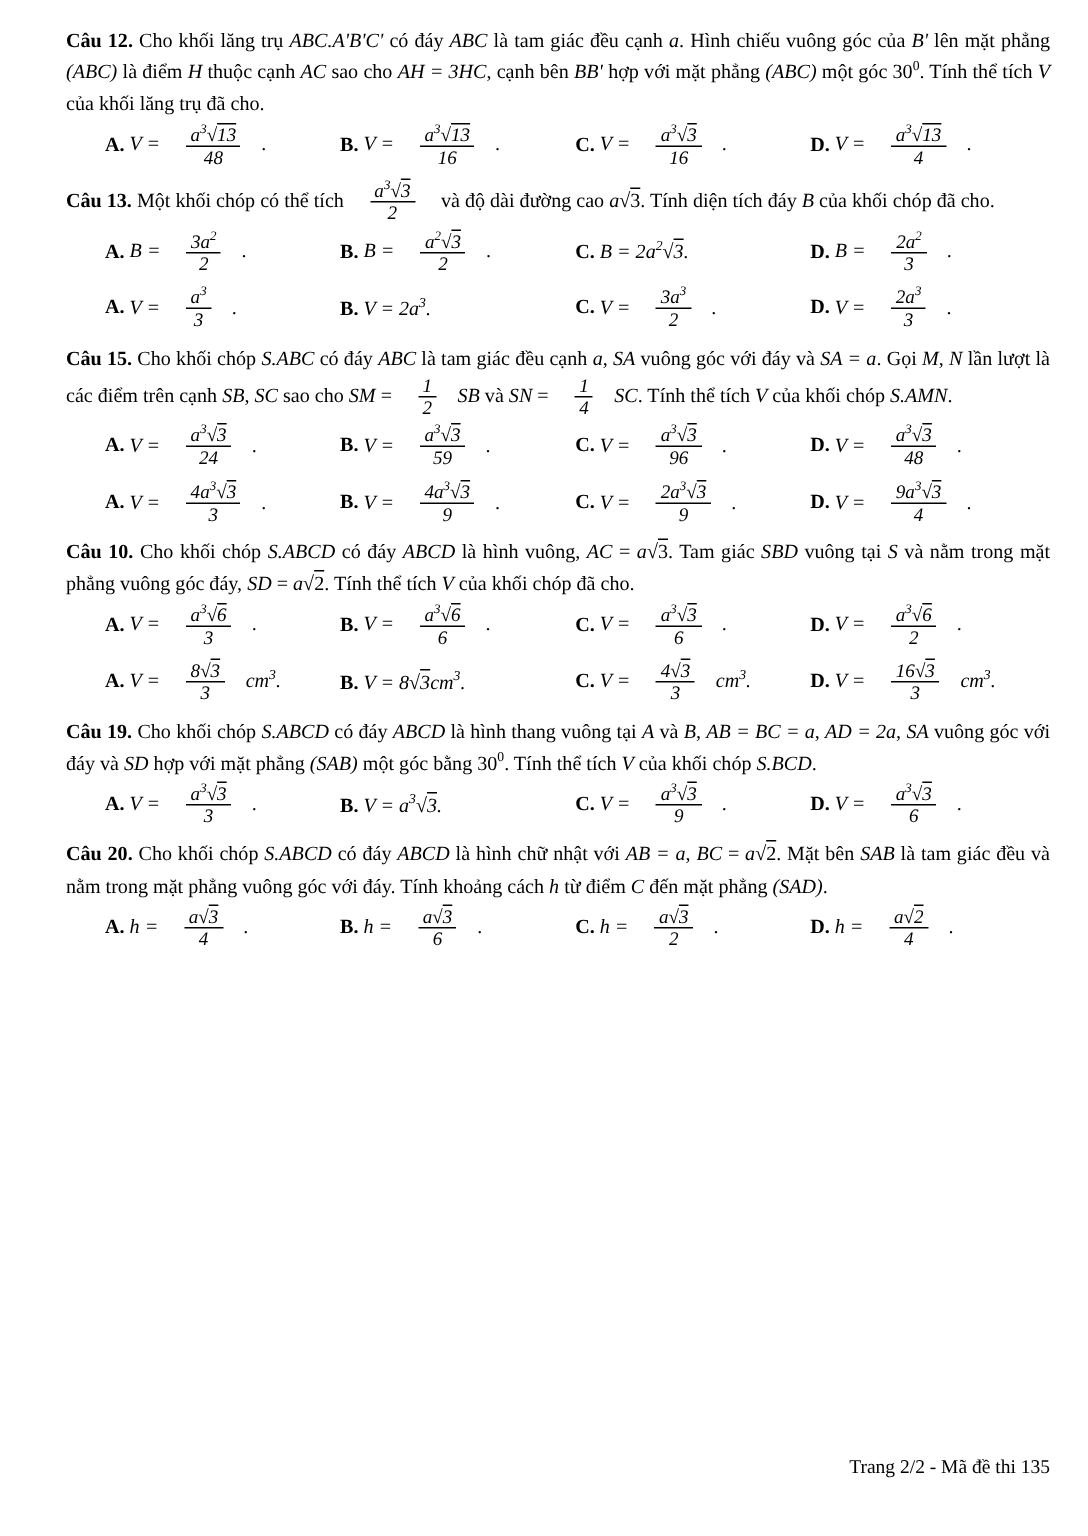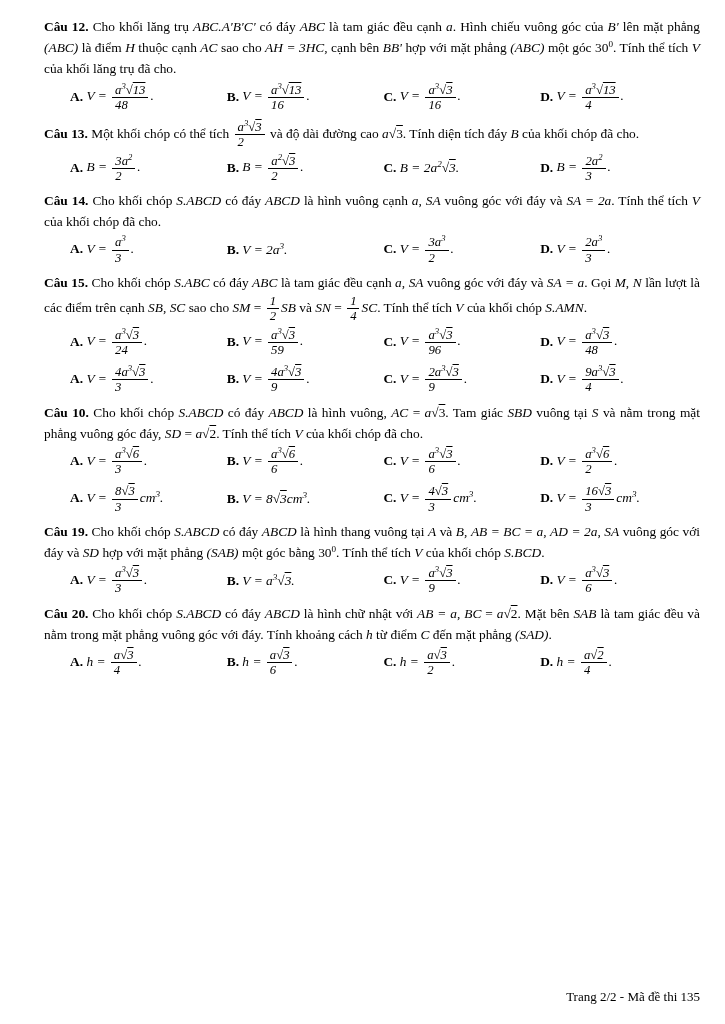--- a/index.html
+++ b/index.html
@@ -19,29 +19,29 @@
     grid-template-columns: 1fr 1fr 1fr 1.02fr;
     padding-left: 26px;
     margin: 2px 0 6px;
     align-items: center;
   }
   .option { white-space: nowrap; }
   .opt-label { font-weight: bold; }
   .formula { font-style: italic; }
   .frac {
     display: inline-block; vertical-align: middle;
-    font-style: italic;
-    line-height: 1.12; margin: 1px 2px; font-size: 0.95em;
+    text-align: center; font-style: italic;
+    line-height: 1.12; margin: 1px 14px; font-size: 0.95em;
   }
   .frac .num { display: block; padding: 0 3px; border-bottom: 1px solid #000; }
   .frac .den { display: block; padding: 0 3px; }
   sup { font-size: 0.68em; vertical-align: super; line-height: 0; }
   .ovl { text-decoration: overline; }
   .end-line { text-align: center; font-weight: bold; margin-top: 8px; }
-  .footer { position: absolute; right: 25px; bottom: 19px; font-size: 13px; }
+  .footer { position: absolute; right: 25px; bottom: 38px; font-size: 13px; }
 </style>
 </head>
 <body>
 
 <div class="page">
   <div id="questions">
       <div class="question">
         <p class="q-body"><b class="q-label">Câu 12.</b> Cho khối lăng trụ <i>ABC.A'B'C'</i> có đáy <i>ABC</i> là tam giác đều cạnh <i>a</i>. Hình chiếu vuông góc của <i>B'</i> lên mặt phẳng <i>(ABC)</i> là điểm <i>H</i> thuộc cạnh <i>AC</i> sao cho <i>AH = 3HC</i>, cạnh bên <i>BB'</i> hợp với mặt phẳng <i>(ABC)</i> một góc 30<sup>0</sup>. Tính thể tích <i>V</i> của khối lăng trụ đã cho.</p>
         <div class="options">
           <div class="option"><b class="opt-label">A.</b> <span class="formula">V = <span class="frac"><span class="num">a<sup>3</sup><span class="sqrt">√<span class="ovl">13</span></span></span><span class="den">48</span></span>.</span></div>
@@ -53,21 +53,20 @@
       <div class="question">
         <p class="q-body"><b class="q-label">Câu 13.</b> Một khối chóp có thể tích <span class="frac"><span class="num">a<sup>3</sup><span class="sqrt">√<span class="ovl">3</span></span></span><span class="den">2</span></span> và độ dài đường cao <i>a</i><span class="sqrt">√<span class="ovl">3</span></span>. Tính diện tích đáy <i>B</i> của khối chóp đã cho.</p>
         <div class="options">
           <div class="option"><b class="opt-label">A.</b> <span class="formula">B = <span class="frac"><span class="num">3a<sup>2</sup></span><span class="den">2</span></span>.</span></div>
           <div class="option"><b class="opt-label">B.</b> <span class="formula">B = <span class="frac"><span class="num">a<sup>2</sup><span class="sqrt">√<span class="ovl">3</span></span></span><span class="den">2</span></span>.</span></div>
           <div class="option"><b class="opt-label">C.</b> <span class="formula">B = 2a<sup>2</sup><span class="sqrt">√<span class="ovl">3</span></span>.</span></div>
           <div class="option"><b class="opt-label">D.</b> <span class="formula">B = <span class="frac"><span class="num">2a<sup>2</sup></span><span class="den">3</span></span>.</span></div>
         </div>
       </div>
       <div class="question">
-        <p class="q-body"><b class="q-label">Câu 14.</b> Cho khối chóp <i>S.ABCD</i> có đáy <i>ABCD</i> là hình vuông cạnh <i>a</i>, <i>SA</i> vuông góc với đáy và <i>SA = 2a</i>. Tính thể tích <i>V</i> của khối chóp đã cho.</p>
         <div class="options">
           <div class="option"><b class="opt-label">A.</b> <span class="formula">V = <span class="frac"><span class="num">a<sup>3</sup></span><span class="den">3</span></span>.</span></div>
           <div class="option"><b class="opt-label">B.</b> <span class="formula">V = 2a<sup>3</sup>.</span></div>
           <div class="option"><b class="opt-label">C.</b> <span class="formula">V = <span class="frac"><span class="num">3a<sup>3</sup></span><span class="den">2</span></span>.</span></div>
           <div class="option"><b class="opt-label">D.</b> <span class="formula">V = <span class="frac"><span class="num">2a<sup>3</sup></span><span class="den">3</span></span>.</span></div>
         </div>
       </div>
       <div class="question">
         <p class="q-body"><b class="q-label">Câu 15.</b> Cho khối chóp <i>S.ABC</i> có đáy <i>ABC</i> là tam giác đều cạnh <i>a</i>, <i>SA</i> vuông góc với đáy và <i>SA = a</i>. Gọi <i>M</i>, <i>N</i> lần lượt là các điểm trên cạnh <i>SB</i>, <i>SC</i> sao cho <i>SM</i> = <span class="frac"><span class="num">1</span><span class="den">2</span></span><i>SB</i> và <i>SN</i> = <span class="frac"><span class="num">1</span><span class="den">4</span></span><i>SC</i>. Tính thể tích <i>V</i> của khối chóp <i>S.AMN</i>.</p>
         <div class="options">

